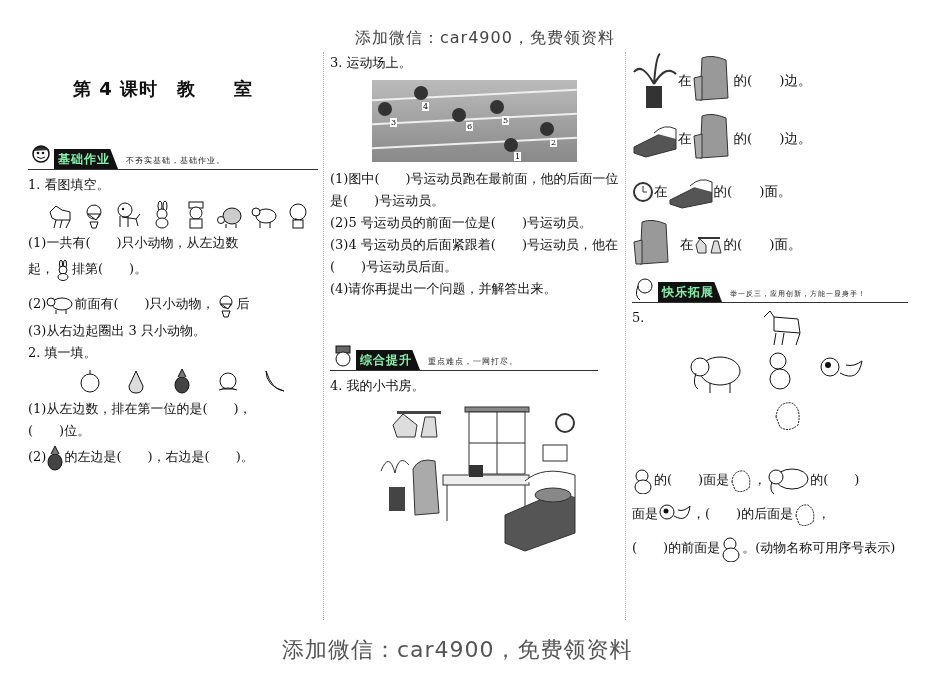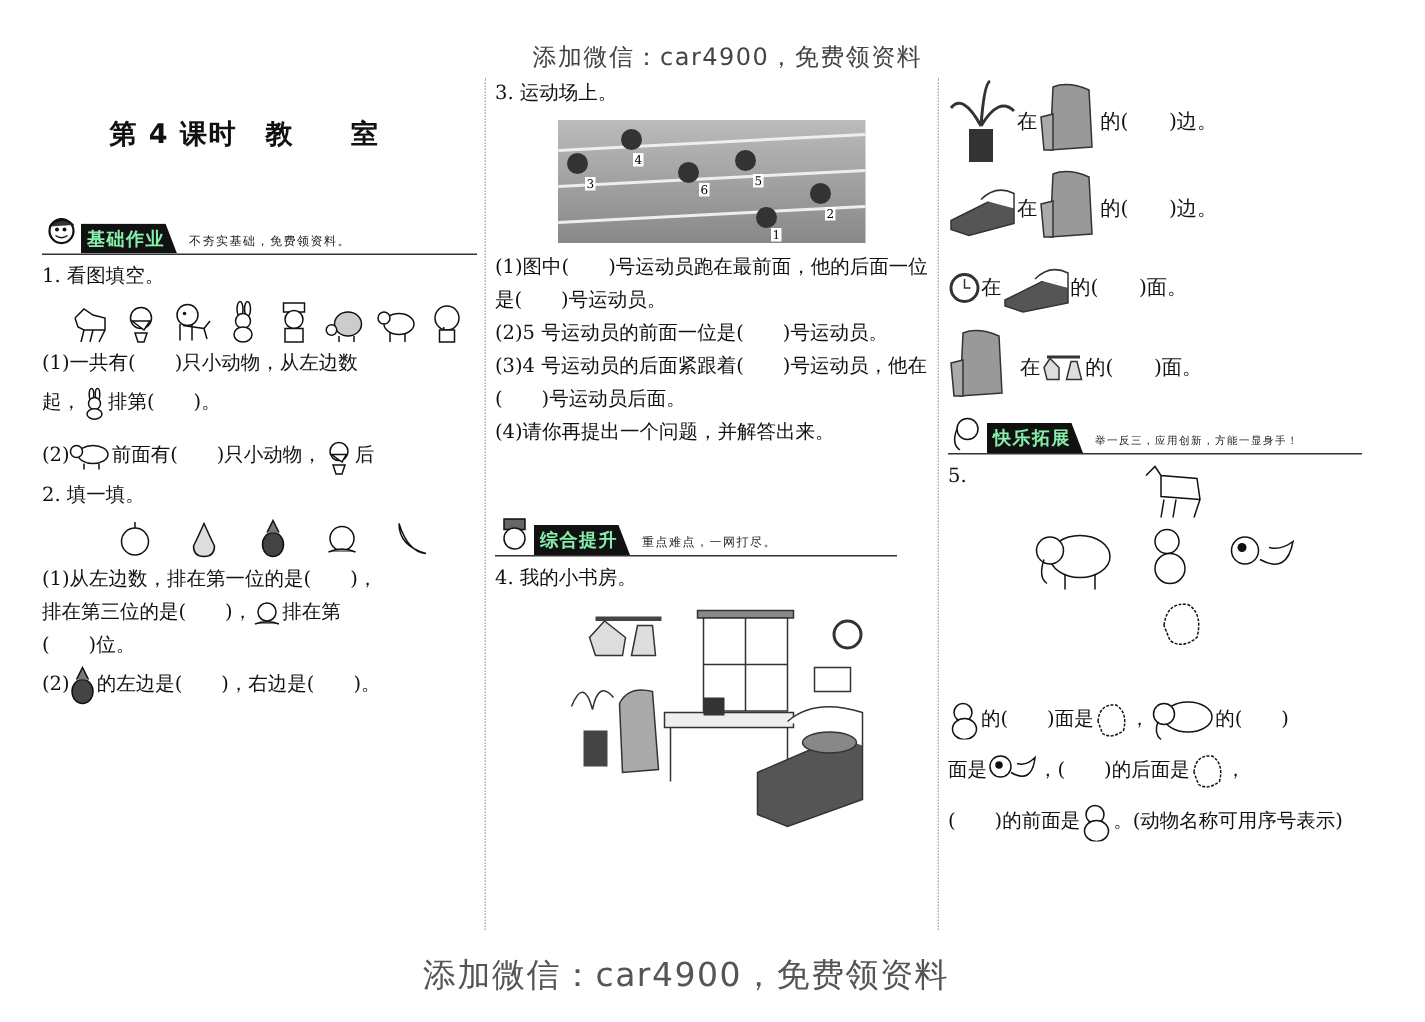--- a/index.html
+++ b/index.html
@@ -45,21 +45,21 @@
   <div style="height:44px"></div>
   <div class="sec-head">
     <svg class="sec-icon" viewBox="0 0 26 26">
         <circle cx="13" cy="11" r="8" fill="#fff" stroke="#111" stroke-width="1.5"></circle>
         <circle cx="10" cy="10" r="1.3" fill="#111"></circle>
         <circle cx="15" cy="10" r="1.3" fill="#111"></circle>
         <path d="M9 14 Q13 17 17 14" stroke="#111" fill="none"></path>
         <path d="M5 8 Q13 0 21 7" stroke="#111" fill="#333"></path>
       </svg>
     <span class="sec-tag">基础作业</span>
-    <span class="sec-motto">不夯实基础，免费领资料。</span>
+    <span class="sec-motto">不夯实基础，基础作业。</span>
   </div>
   <p class="q" style="margin-top:4px">1. 看图填空。</p>
   <div class="animal-row">
     <svg class="animal" viewBox="0 0 28 30">
         <path d="M4 12 L10 6 L16 10 L24 12 L24 20 L20 28 M10 20 L8 28 M16 20 L14 28 M4 12 L6 18 L10 20 L24 20" stroke="#111" fill="none"></path>
       </svg>
     <svg class="animal" viewBox="0 0 28 30">
         <circle cx="14" cy="12" r="7" fill="#fff" stroke="#111"></circle>
         <path d="M8 14 L20 14 L16 20 Z" fill="#fff" stroke="#111"></path>
         <path d="M10 22 L18 22 L16 28 L12 28 Z" fill="#fff" stroke="#111"></path>
@@ -109,20 +109,21 @@
     <span>(2)</span><svg class="pic" width="28" height="20" viewBox="0 0 28 20">
         <ellipse cx="16" cy="9" rx="10" ry="6" fill="#fff" stroke="#111"></ellipse>
         <circle cx="5" cy="7" r="4" fill="#fff" stroke="#111"></circle>
         <path d="M10 15 L10 19 M20 15 L20 19" stroke="#111"></path>
       </svg><span>前面有(　　)只小动物，</span><svg class="pic" width="22" height="26" viewBox="0 0 22 26">
         <circle cx="11" cy="10" r="6" fill="#fff" stroke="#111"></circle>
         <path d="M6 12 L16 12 L13 17 Z" fill="#fff" stroke="#111"></path>
         <path d="M7 19 L15 19 L13 25 L9 25 Z" fill="#fff" stroke="#111"></path>
       </svg><span>后</span>
   </p>
+  <p class="q">(3)从右边起圈出 3 只小动物。</p>
   <p class="q">2. 填一填。</p>
   <div class="fruit-row">
     <svg class="fruit" viewBox="0 0 24 26">
         <circle cx="12" cy="15" r="9" fill="#fff" stroke="#111"></circle>
         <path d="M12 6 L12 2" stroke="#111"></path>
       </svg>
     <svg class="fruit" viewBox="0 0 24 26">
         <path d="M12 3 Q8 12 5 18 Q5 25 12 25 Q19 25 19 18 Q16 12 12 3 Z" fill="#ddd" stroke="#111"></path>
       </svg>
     <svg class="fruit" viewBox="0 0 24 26">
@@ -131,26 +132,20 @@
       </svg>
     <svg class="fruit" viewBox="0 0 24 26">
         <circle cx="12" cy="13" r="8" fill="#fff" stroke="#111"></circle>
         <path d="M3 22 Q12 18 21 22" stroke="#111" fill="#888"></path>
       </svg>
     <svg class="fruit" viewBox="0 0 24 26">
         <path d="M4 3 Q4 18 22 23 Q10 22 4 3 Z" fill="#fff" stroke="#111"></path>
       </svg>
   </div>
   <p class="q">(1)从左边数，排在第一位的是(　　)，</p>
-  <p class="q">
-    <span>排在第三位的是(　　)，</span><svg class="pic" width="20" height="20" viewBox="0 0 20 20">
-        <circle cx="10" cy="9" r="6" fill="#fff" stroke="#111"></circle>
-        <path d="M2 17 Q10 14 18 17" stroke="#111" fill="#888"></path>
-      </svg><span>排在第</span>
-  </p>
   <p class="q">(　　)位。</p>
   <p class="q" style="line-height:30px">
     <span>(2)</span><svg class="pic" width="18" height="26" viewBox="0 0 18 26">
         <ellipse cx="9" cy="17" rx="7" ry="8" fill="#444" stroke="#111"></ellipse>
         <path d="M5 9 L9 1 L13 9" stroke="#111" fill="#777"></path>
       </svg><span>的左边是(　　)，右边是(　　)。</span>
   </p>
 </div>
 
 <div class="col col2">

